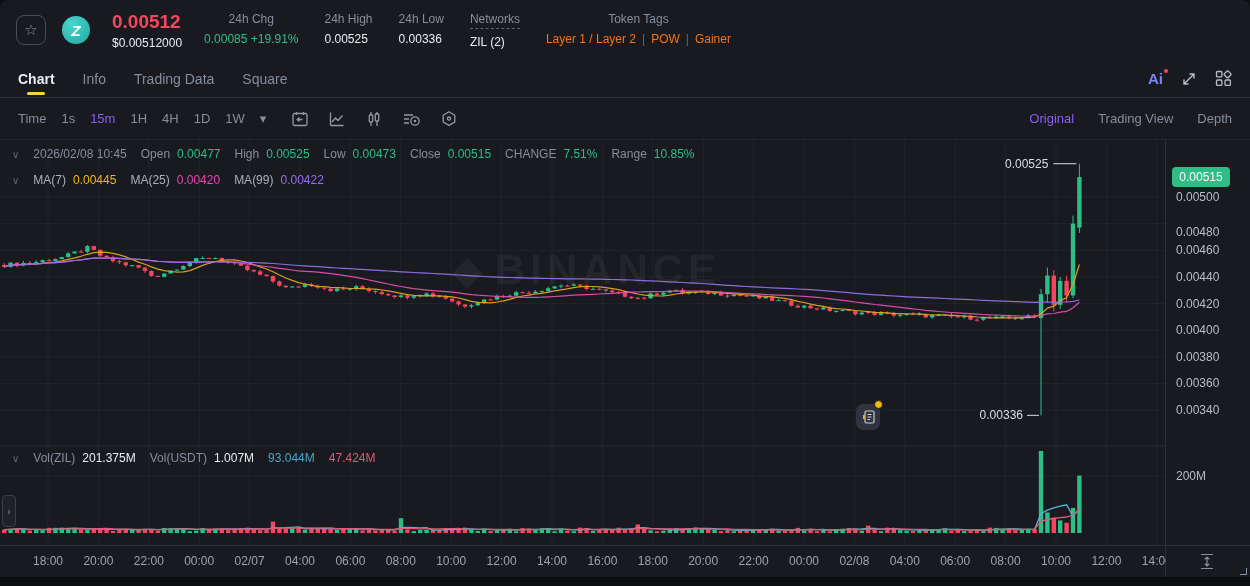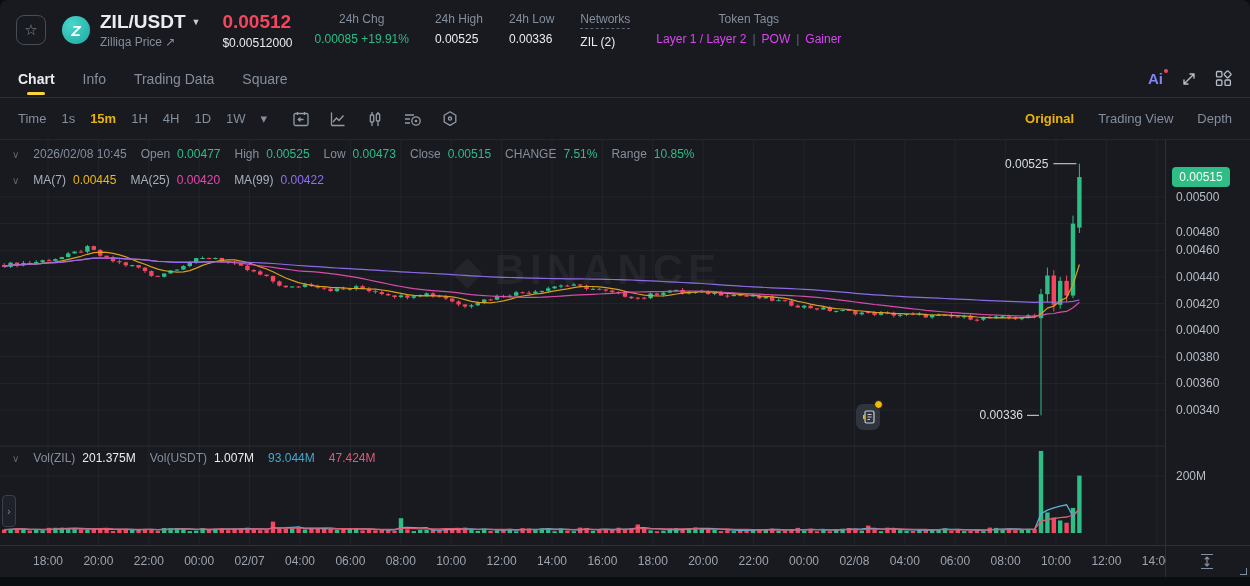--- a/index.html
+++ b/index.html
@@ -19,37 +19,37 @@
   .price-block { display:flex; flex-direction:column; gap:3px; margin-left:6px; }
   .price-main { font-size:19px; font-weight:700; color:#F6465D; }
   .price-sub { font-size:12px; color:#EAECEF; }
   .stats { display:flex; gap:26px; margin-left:6px; }
   .stat { display:flex; flex-direction:column; gap:6px; }
   .stat .lbl { font-size:12px; color:#848E9C; white-space:nowrap;text-align:center; }
   .stat .val { font-size:12px; color:#EAECEF; white-space:nowrap; }
   .stat .val.green { color:#2EBD85; }
   .stat .lbl.dashed { border-bottom:1px dashed #5E6673; padding-bottom:2px; cursor:help; }
   .tagrow { display:flex; gap:6px; align-items:center; font-size:12px; }
-  .tag { color:#d946ef; cursor:pointer; white-space:nowrap; }
+  .tag { color:#f97316; cursor:pointer; white-space:nowrap; }
   .tagsep { color:#5E6673; }
 
   
   .tabbar { position:absolute; left:0; top:60px; width:1250px; height:38px; display:flex; padding:0 18px; gap:28px; border-bottom:1px solid #2B3139; }
   .tab { font-size:14px; color:#848E9C; cursor:pointer; position:relative; height:100%; display:flex; align-items:center; }
   .tab.active { color:#EAECEF; font-weight:700; }
   .tab.active::after { content:""; position:absolute; left:50%; transform:translateX(-50%); bottom:2px; width:18px; height:3px; border-radius:2px; background:#FCD535; }
   .tab-icons { margin-left:auto; display:flex; align-items:center; gap:18px; }
   .ai-ic { position:relative; font-size:15px; font-weight:700; color:#8085F0; cursor:pointer; }
   .ai-ic::after { content:""; position:absolute; right:-5px; top:-1px; width:4px; height:4px; border-radius:50%; background:#F6465D; }
   .svgbtn { cursor:pointer; display:flex; }
 
   
   .toolbar { position:absolute; left:0; top:98px; width:1250px; height:42px; display:flex; align-items:center; padding:0 18px; gap:15px; border-bottom:1px solid rgba(43,49,57,.55); }
   .tl { font-size:13px; color:#848E9C; cursor:pointer; white-space:nowrap; }
-  .tl.active { color:#eab308; font-weight:700; }
+  .tl.active { color:#8b5cf6; font-weight:400; }
   .tb-icons { display:flex; align-items:center; gap:19px; margin-left:10px; }
   .view-tabs { margin-left:auto; display:flex; gap:24px; }
 
   
   .chart { position:absolute; left:0; top:140px; width:1250px; height:437px; }
   .watermark { position:absolute; left:452px; top:106px; display:flex; align-items:center; gap:12px; color:rgba(183,189,198,0.07); pointer-events:none; }
   .watermark .dia { font-size:40px; line-height:1; }
   .watermark .wm-text { font-size:42px; font-weight:700; letter-spacing:5px; }
   svg.plot { position:absolute; left:0; top:0; }
   .legend { position:absolute; left:12px; top:7px; display:flex; gap:14px; align-items:center; font-size:12px; white-space:nowrap; }
@@ -84,29 +84,20 @@
   <div class="panel"></div>
 
   <div class="header">
     <div class="iconbtn">
       <span>☆</span>
     </div>
     <div style="display:flex;align-items:center;gap:10px;">
       <div class="coin-logo">
           <span>Z</span>
         </div>
-      <div class="pair-block">
-        <div class="pair-row">
-          <span>ZIL/USDT</span>
-          <span class="caret">▼</span>
-        </div>
-        <div class="pair-sub">
-          <span>Zilliqa Price</span> <span>↗</span>
-        </div>
-      </div>
     </div>
     <div class="price-block">
       <div class="price-main">0.00512</div>
       <div class="price-sub">$0.00512000</div>
     </div>
     <div class="stats">
       <div class="stat">
         <span class="lbl">24h Chg</span>
         <span class="val green">0.00085 +19.91%</span>
       </div>

